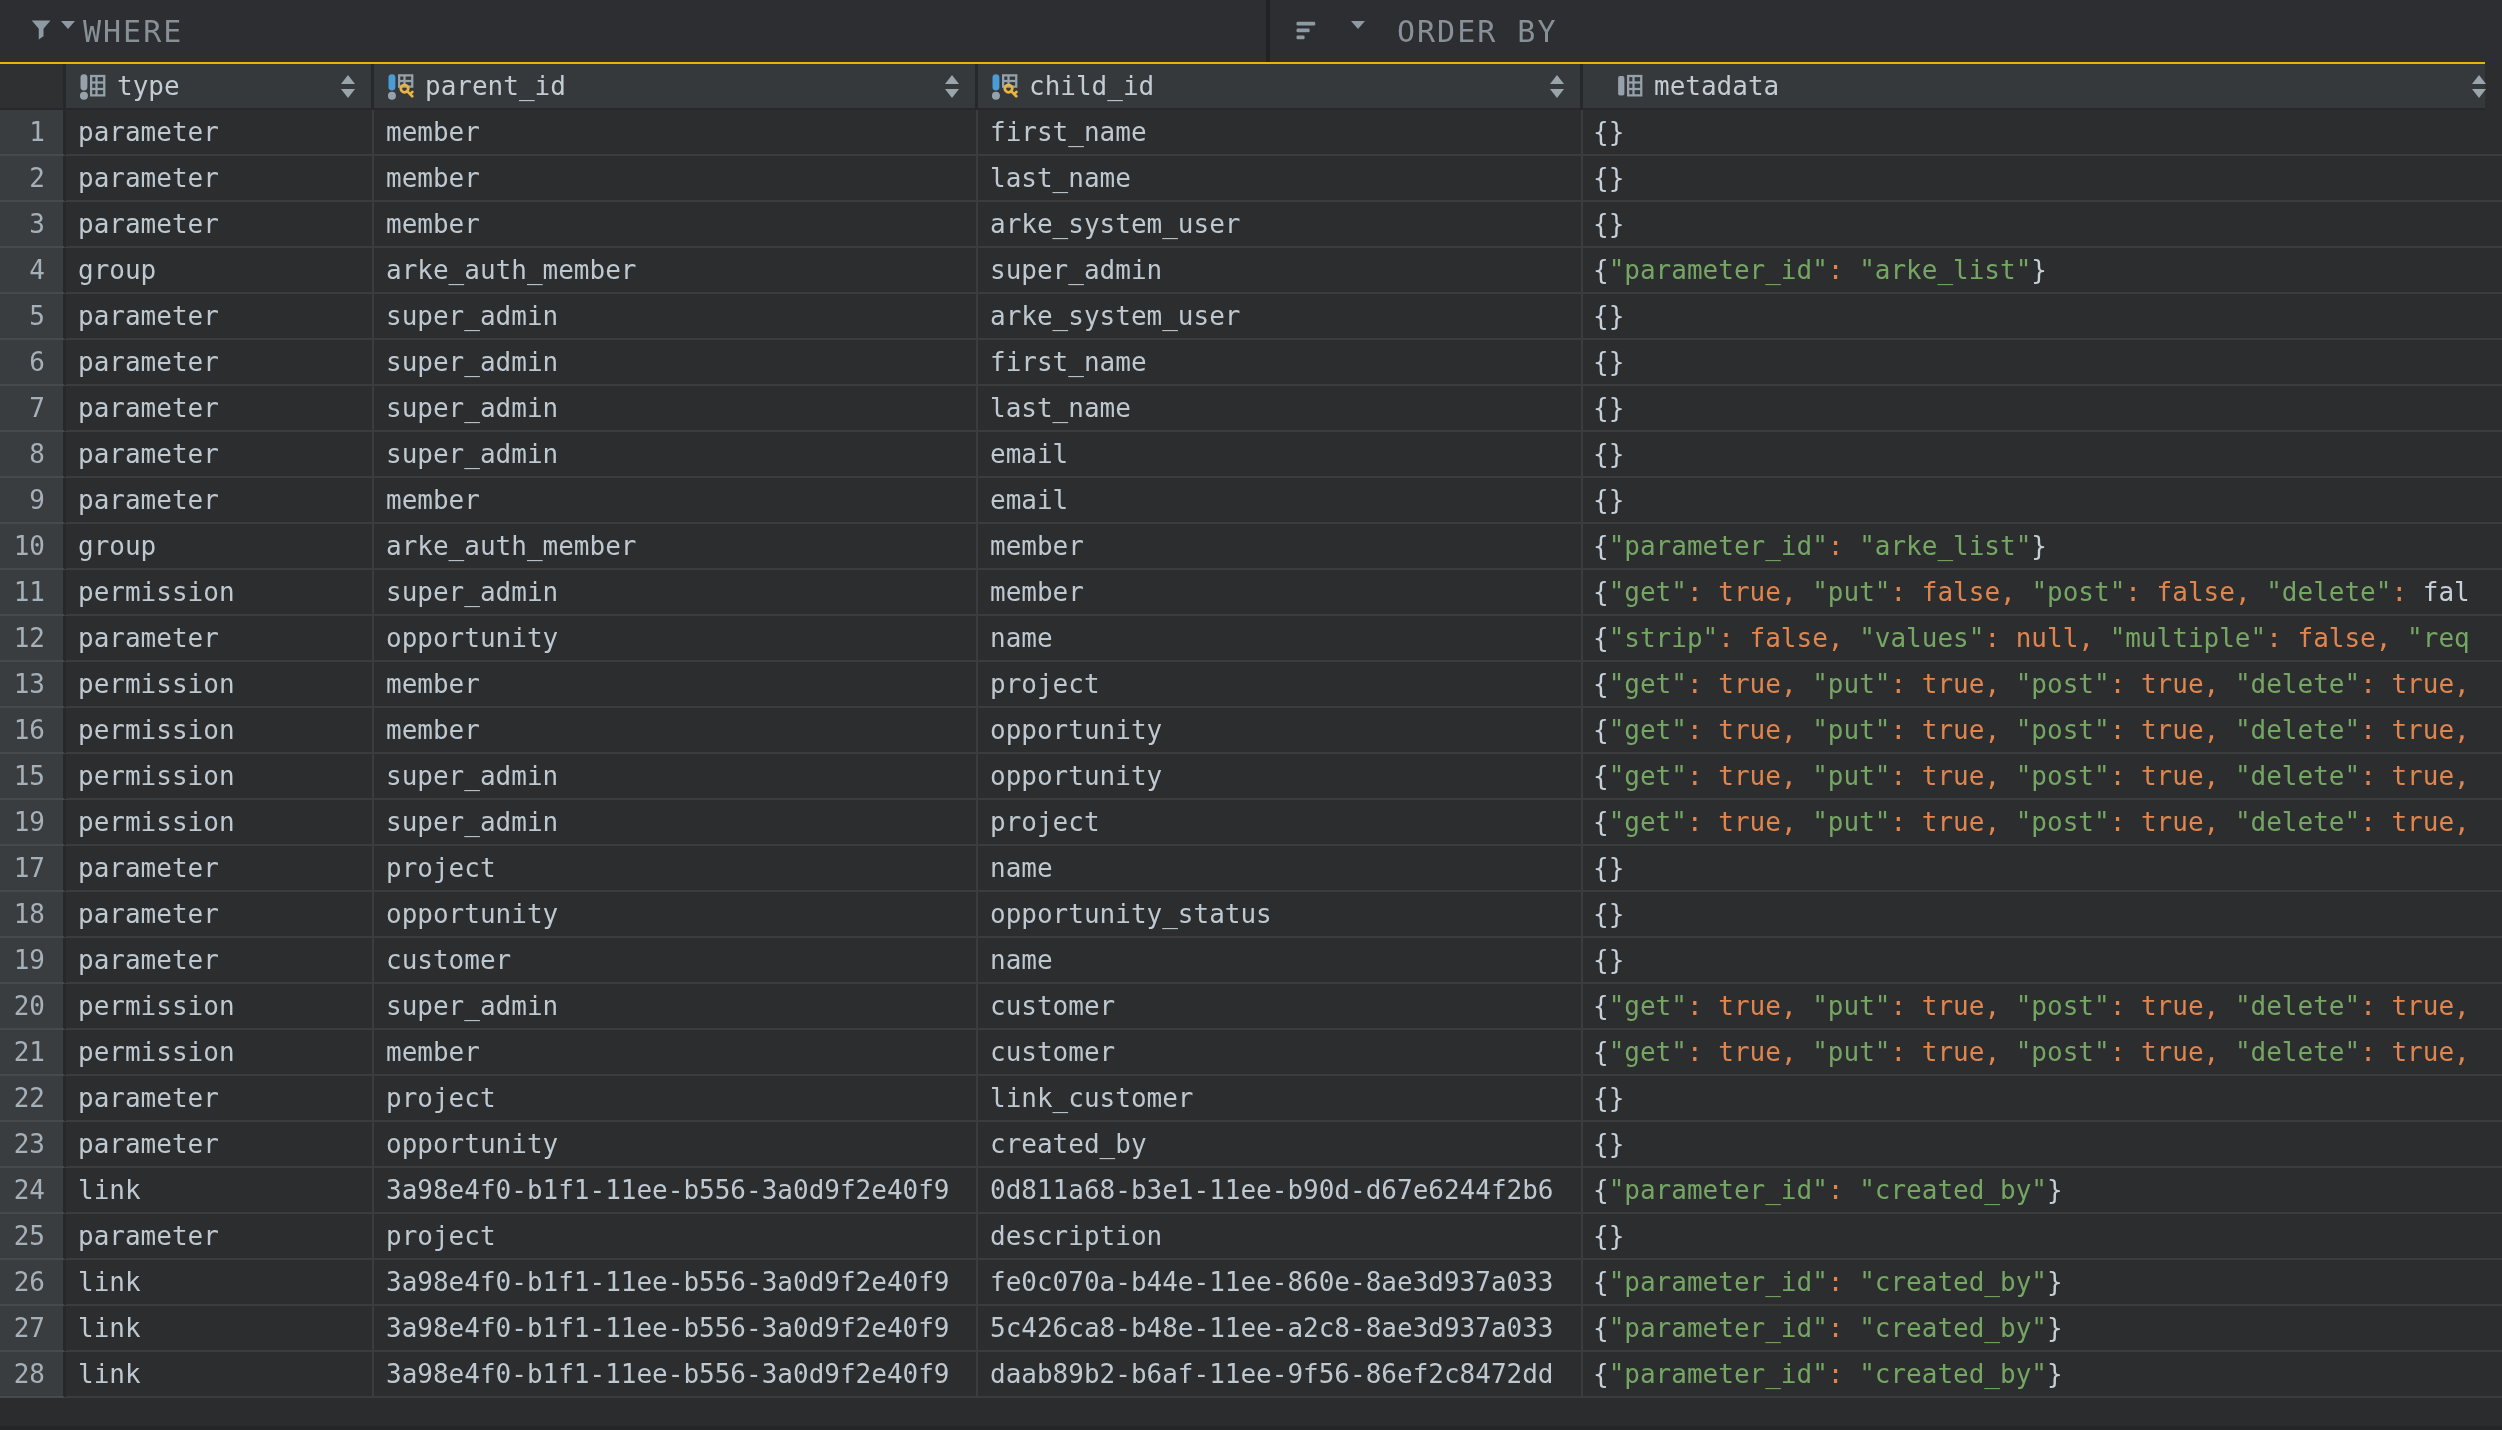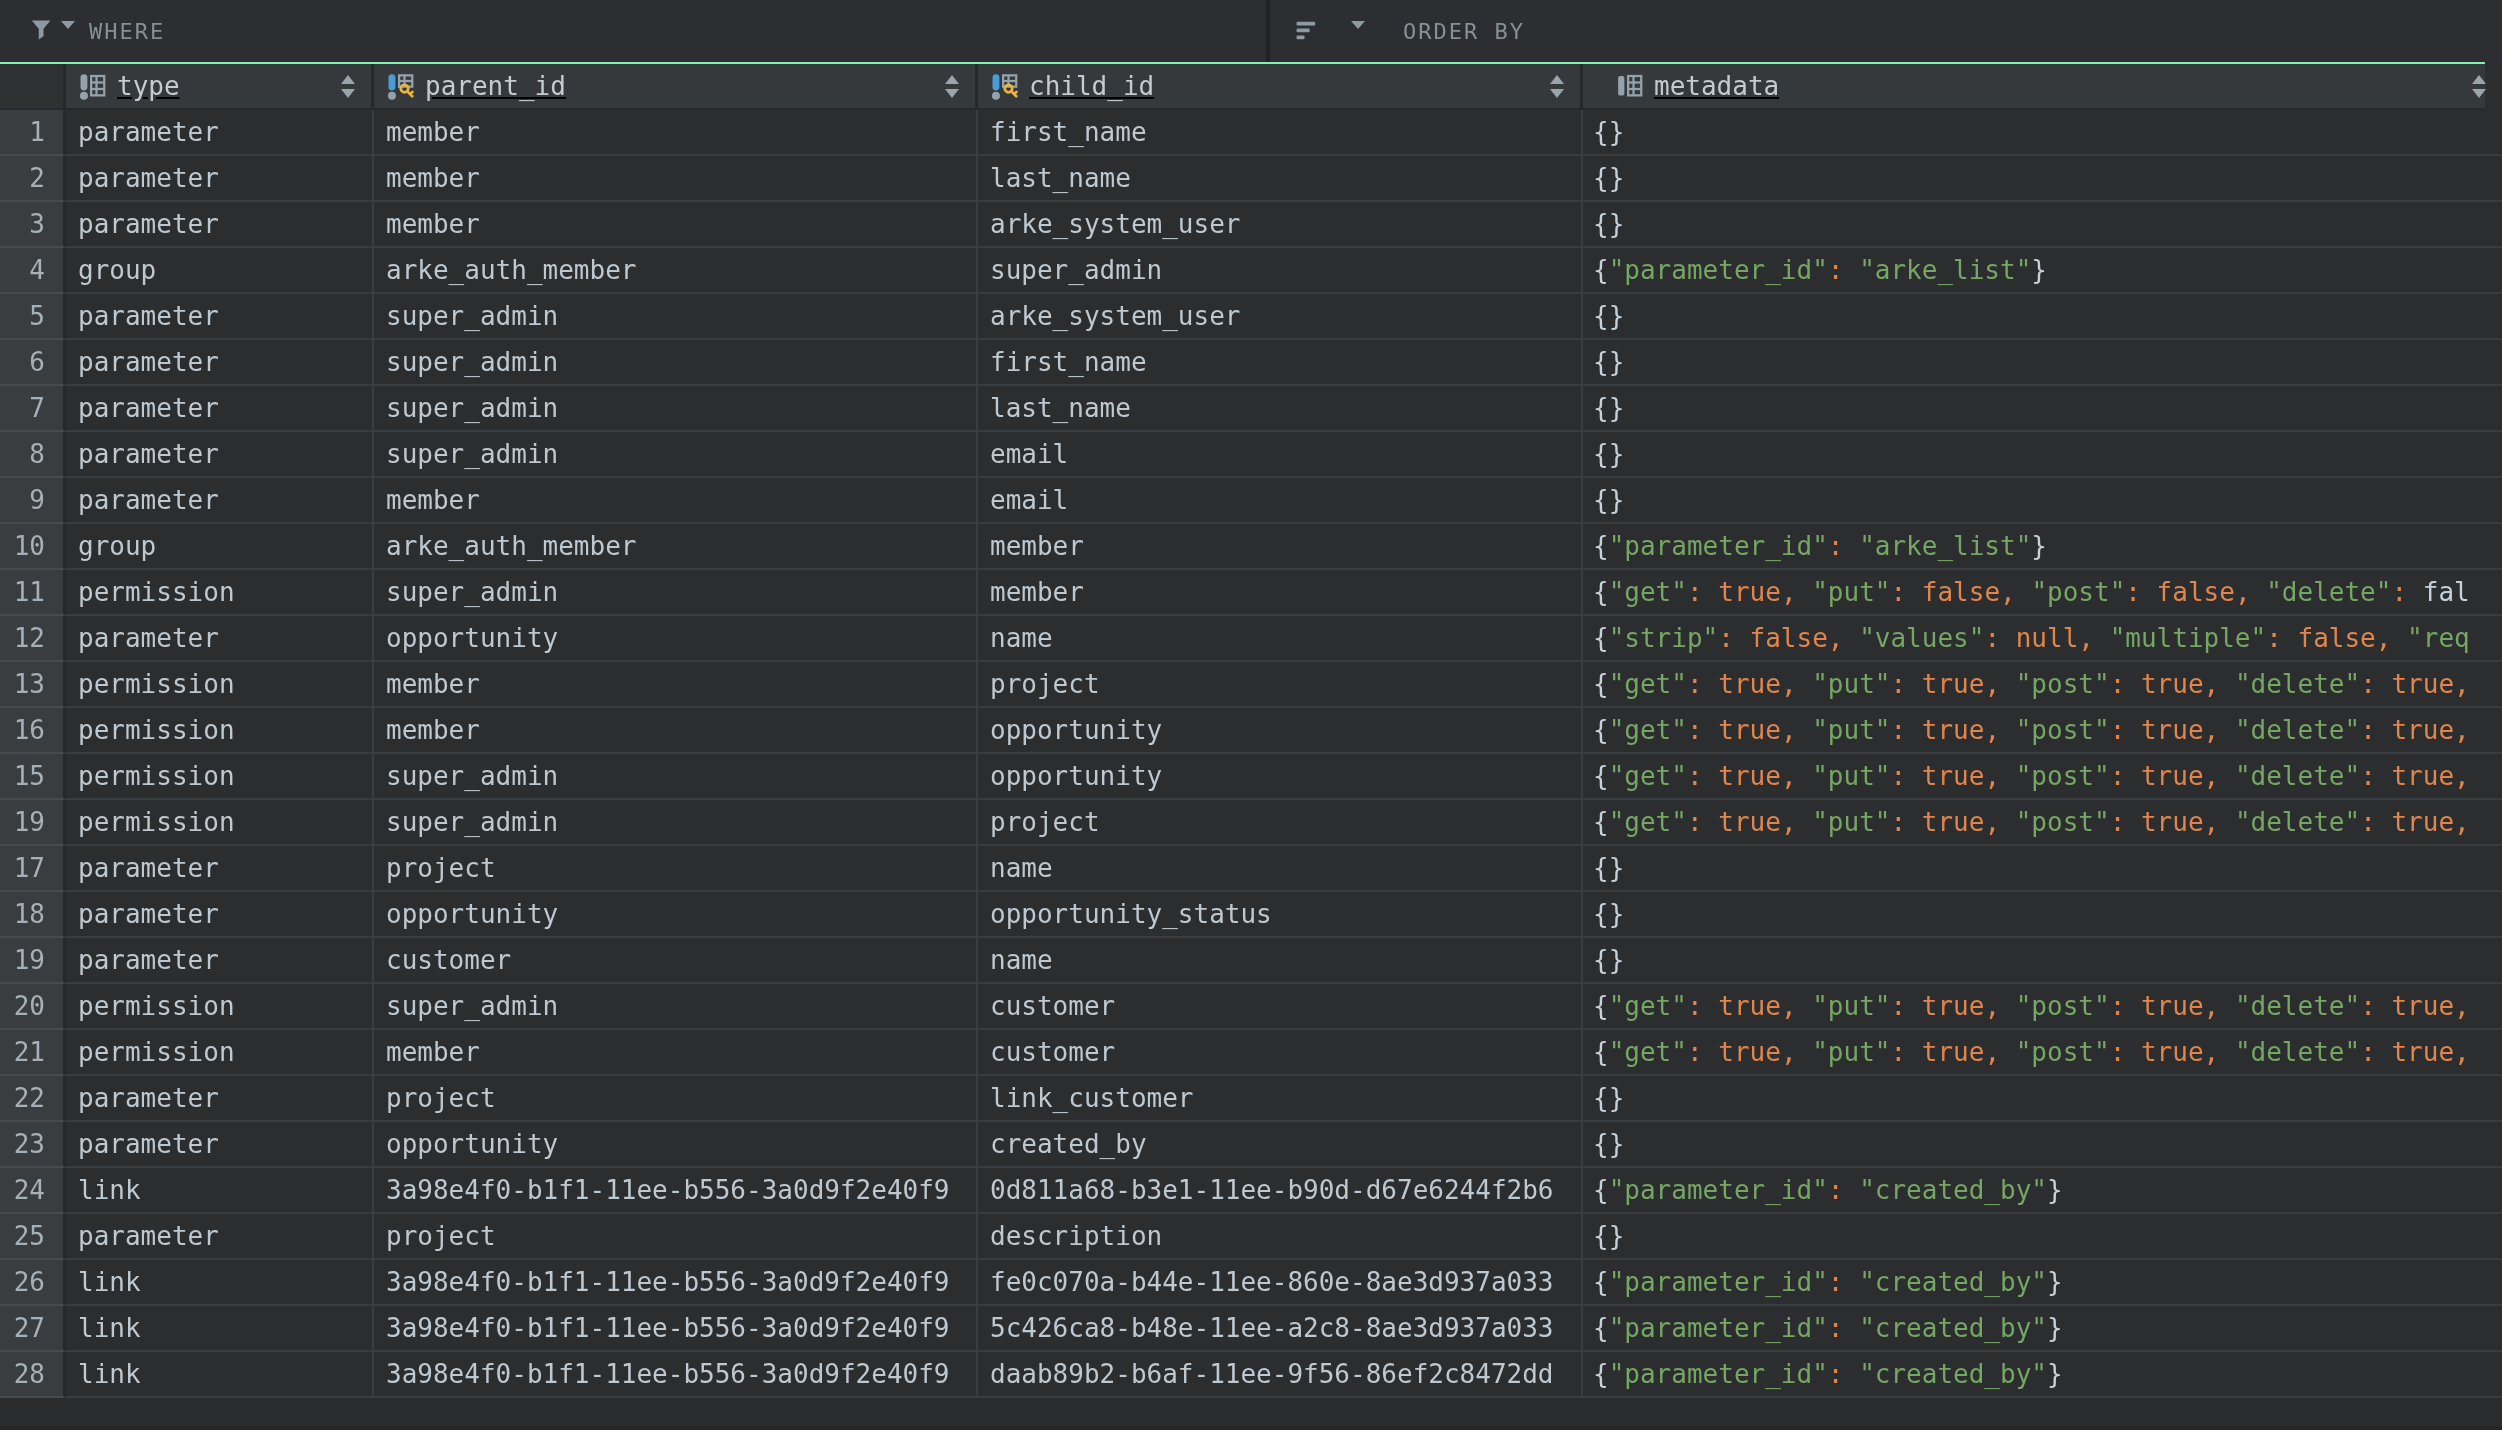--- a/index.html
+++ b/index.html
@@ -7,30 +7,30 @@
     position:relative;width:2502px;height:1430px;overflow:hidden;
     background:var(--bg,#2b2d2f);
     font-family:"DejaVu Sans Mono","Liberation Mono",monospace;
     -webkit-font-smoothing:antialiased;
   }
   
   .topbar{position:absolute;top:0;left:0;right:0;height:62px;background:var(--toolbar-bg,#2c2e31);display:flex;align-items:stretch;}
   .filter-section{display:flex;align-items:center;}
   .filter-section.where{width:1266px;padding-left:28px;box-sizing:border-box;}
   .filter-section.order{padding-left:24px;gap:24px;}
-  .tb-label{color:var(--muted,#878f97);font-size:22px;letter-spacing:2px;margin-left:14px;user-select:none;}
+  .tb-label{color:var(--muted,#878f97);font-size:30px;letter-spacing:2px;margin-left:8px;user-select:none;}
   .tb-icon{display:flex;align-items:center;}
   .chev{width:0;height:0;border-left:7px solid transparent;border-right:7px solid transparent;border-top:8px solid #8d99a3;margin-left:3px;transform:translateY(-6px);}
   .vdiv{width:4px;background:#202225;}
   
   .grid-header{
     position:absolute;top:62px;left:0;right:17px;height:48px;box-sizing:border-box;
     display:grid;grid-template-columns:66px 308px 604px 605px 919px;
     background:var(--header-bg,#36393c);
-    border-top:2px solid #86efac;border-bottom:2px solid #26282b;text-decoration:underline;
+    border-top:2px solid #eab308;border-bottom:2px solid #26282b;
   }
   .corner{background:#2e3032;border-right:3px solid #26282b;}
   .hcell{display:flex;align-items:center;padding:0 16px 0 12px;border-right:3px solid #26282b;color:#c3ccd3;font-size:26px;overflow:hidden;}
   .hcell:last-child{border-right:none;margin-left:20px;}
   .hicon{display:flex;align-items:center;margin-right:9px;flex:0 0 auto;}
   .sort{margin-left:auto;display:flex;flex-direction:column;align-items:center;gap:5px;flex:0 0 auto;padding-left:10px;}
   .tri{width:0;height:0;border-left:7px solid transparent;border-right:7px solid transparent;}
   .tri.up{border-bottom:9px solid #9aa4ab;}
   .tri.down{border-top:9px solid #9aa4ab;}
   

